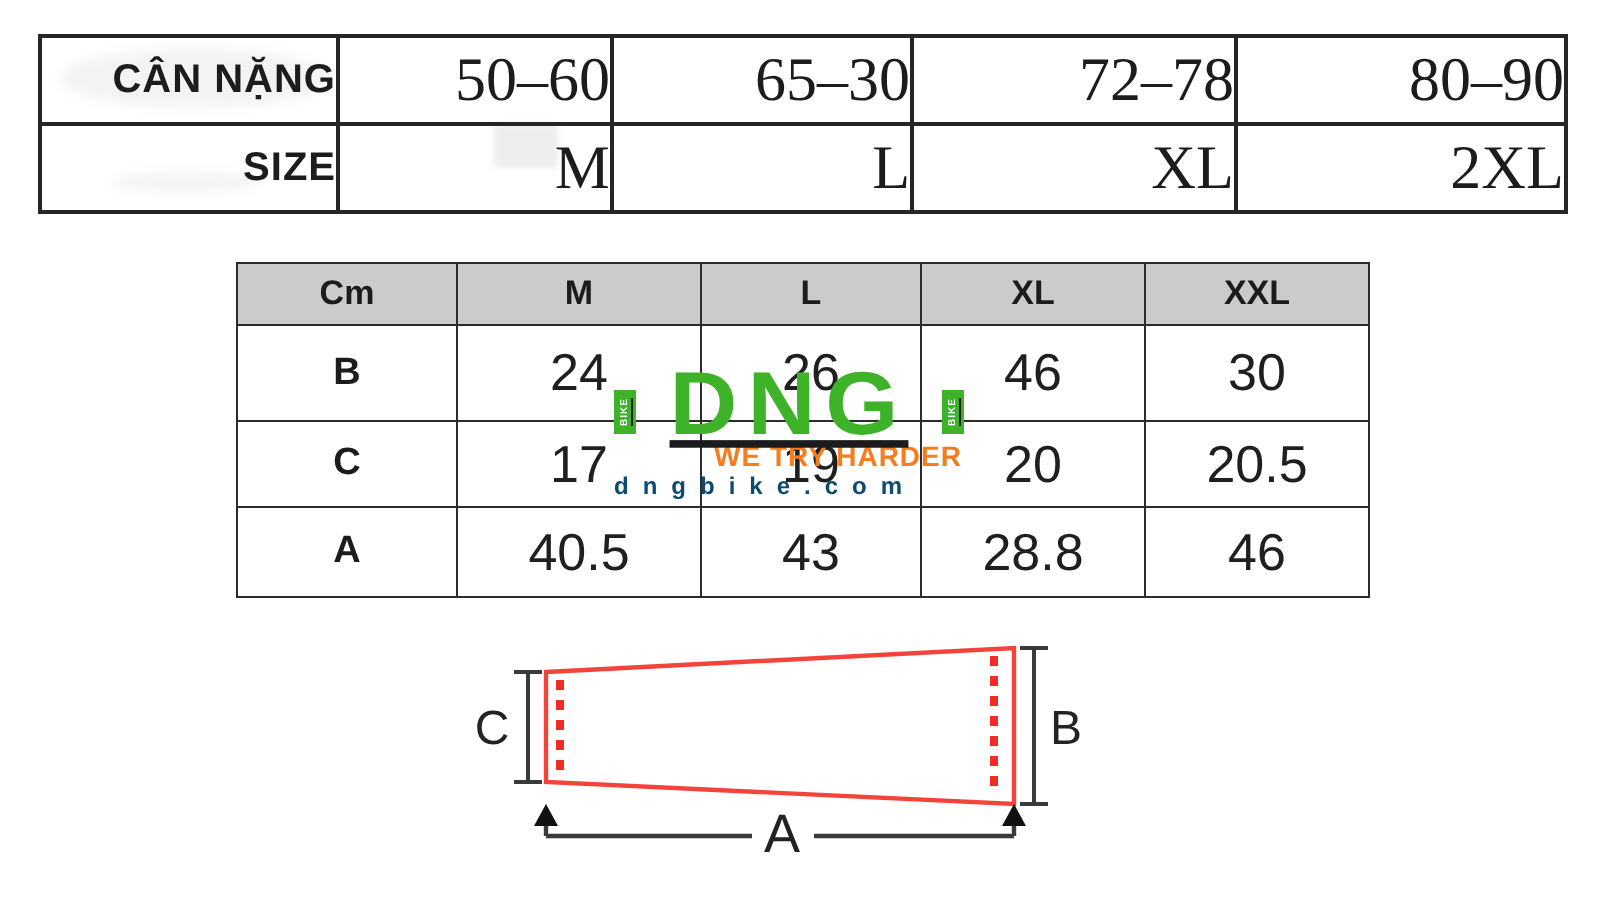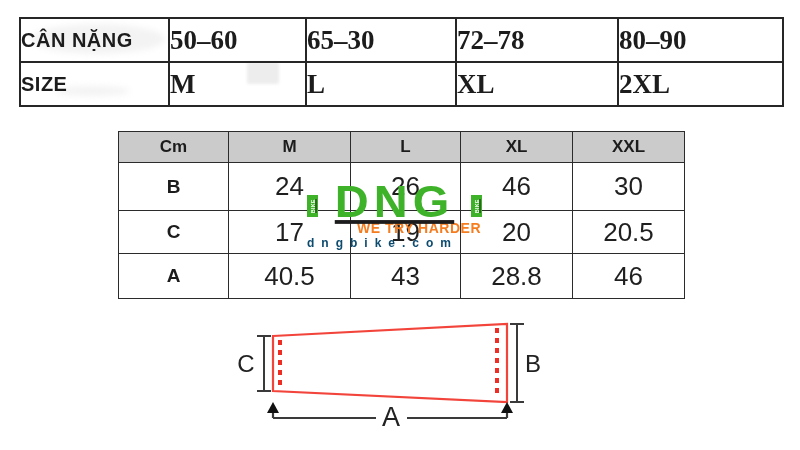--- a/index.html
+++ b/index.html
@@ -9,28 +9,28 @@
   }
 
   
   .smudge{position:absolute;background:#f3f3f3;filter:blur(3px);border-radius:50%;}
   .smudge.rect{border-radius:2px;filter:blur(1.5px);background:#ededed;}
 
   
   table{border-collapse:collapse;table-layout:fixed;}
   .weight-table{position:absolute;left:19px;top:17px;width:763px;}
   .weight-table td{
-    border:2px solid #262626;height:42px;text-align:left;vertical-align:middle;
+    border:2px solid #262626;height:42px;text-align:right;vertical-align:middle;
     padding:0;background:transparent;
   }
   .weight-table td.hdr{
     font-family:"Liberation Sans",sans-serif;font-weight:bold;font-size:20px;letter-spacing:0.5px;
   }
   .weight-table td.val{
-    font-family:"Liberation Serif",serif;font-size:27px;font-weight:700;margin-top:31px;
+    font-family:"Liberation Serif",serif;font-size:31px;font-weight:400;margin-top:31px;
   }
 
   
   .size-table{position:absolute;left:118px;top:131px;width:566px;}
   .size-table td{
     border:1.5px solid #2b2b2b;text-align:center;vertical-align:middle;padding:0;
   }
   .size-table tr.head td{
     background:#cbcbcb;font-weight:bold;font-size:17px;height:30px;
   }

